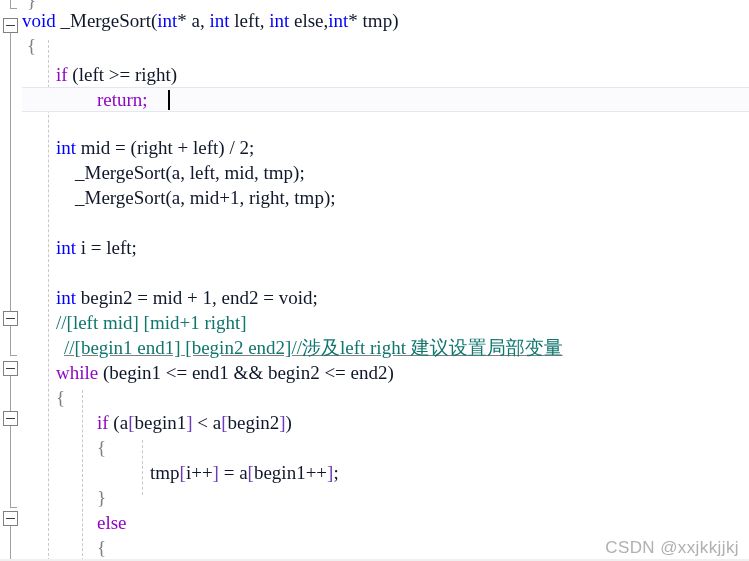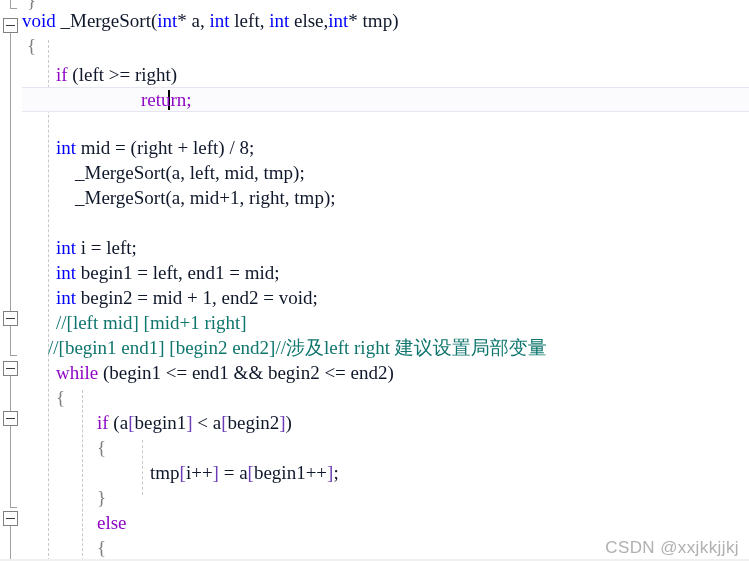--- a/index.html
+++ b/index.html
@@ -174,37 +174,36 @@
     <div id="caret" style="left:146px; top:90px;"></div>
 
     <div class="line" style="top:-12px; left:5px;"><span class="brace">}</span></div>
 
     <div class="line" style="top:8px; left:0px;"><span class="kw">void</span><span class="ident"> _MergeSort</span><span class="ident">(</span><span class="kw">int</span><span class="ident">* a, </span><span class="kw">int</span><span class="ident"> left, </span><span class="kw">int</span><span class="ident"> else,</span><span class="kw">int</span><span class="ident">* tmp)</span></div>
 
     <div class="line" style="top:33px; left:5px;"><span class="brace">{</span></div>
 
     <div class="line" style="top:62px; left:34px;"><span class="ctl">if</span><span class="ident"> (left &gt;= right)</span></div>
 
-    <div class="line" style="top:87px; left:75px;margin-left:44px;"><span class="ctl">return;</span></div>
-
-    <div class="line" style="top:135px; left:34px;"><span class="kw">int</span><span class="ident"> mid = (right + left) / 8;</span></div>
+    <div class="line" style="top:87px; left:75px;"><span class="ctl">return;</span></div>
+
+    <div class="line" style="top:135px; left:34px;"><span class="kw">int</span><span class="ident"> mid = (right + left) / 2;</span></div>
 
     <div class="line" style="top:160px; left:34px;"><span class="ident">    _MergeSort(a, left, mid, tmp);</span></div>
 
     <div class="line" style="top:185px; left:34px;"><span class="ident">    _MergeSort(a, mid+1, right, tmp);</span></div>
 
     <div class="line" style="top:235px; left:34px;"><span class="kw">int</span><span class="ident"> i = left;</span></div>
 
-    <div class="line" style="top:260px; left:34px;"><span class="kw">int</span><span class="ident"> begin1 = left, end1 = mid;</span></div>
 
     <div class="line" style="top:285px; left:34px;"><span class="kw">int</span><span class="ident"> begin2 = mid + 1, end2 = void;</span></div>
 
     <div class="line" style="top:310px; left:34px;"><span class="cmt">//[left mid] [mid+1 right]</span></div>
 
-    <div class="line" style="top:335px; left:26px;"><span class="cmt">//[begin1 end1] [begin2 end2]//涉及left right 建议设置局部变量</span></div>
+    <div class="line" style="top:335px; left:42px;text-decoration:underline;"><span class="cmt">//[begin1 end1] [begin2 end2]//涉及left right 建议设置局部变量</span></div>
 
     <div class="line" style="top:360px; left:34px;"><span class="ctl">while</span><span class="ident"> (begin1 &lt;= end1 &amp;&amp; begin2 &lt;= end2)</span></div>
 
     <div class="line" style="top:385px; left:34px;"><span class="brace">{</span></div>
 
     <div class="line" style="top:410px; left:75px;"><span class="ctl">if</span><span class="ident"> (a</span><span class="brk">[</span><span class="ident">begin1</span><span class="brk">]</span><span class="ident"> &lt; a</span><span class="brk">[</span><span class="ident">begin2</span><span class="brk">]</span><span class="ident">)</span></div>
 
     <div class="line" style="top:435px; left:75px;"><span class="brace">{</span></div>
 
     <div class="line" style="top:460px; left:128px;"><span class="ident">tmp</span><span class="brk">[</span><span class="ident">i++</span><span class="brk">]</span><span class="ident"> = a</span><span class="brk">[</span><span class="ident">begin1++</span><span class="brk">]</span><span class="ident">;</span></div>

